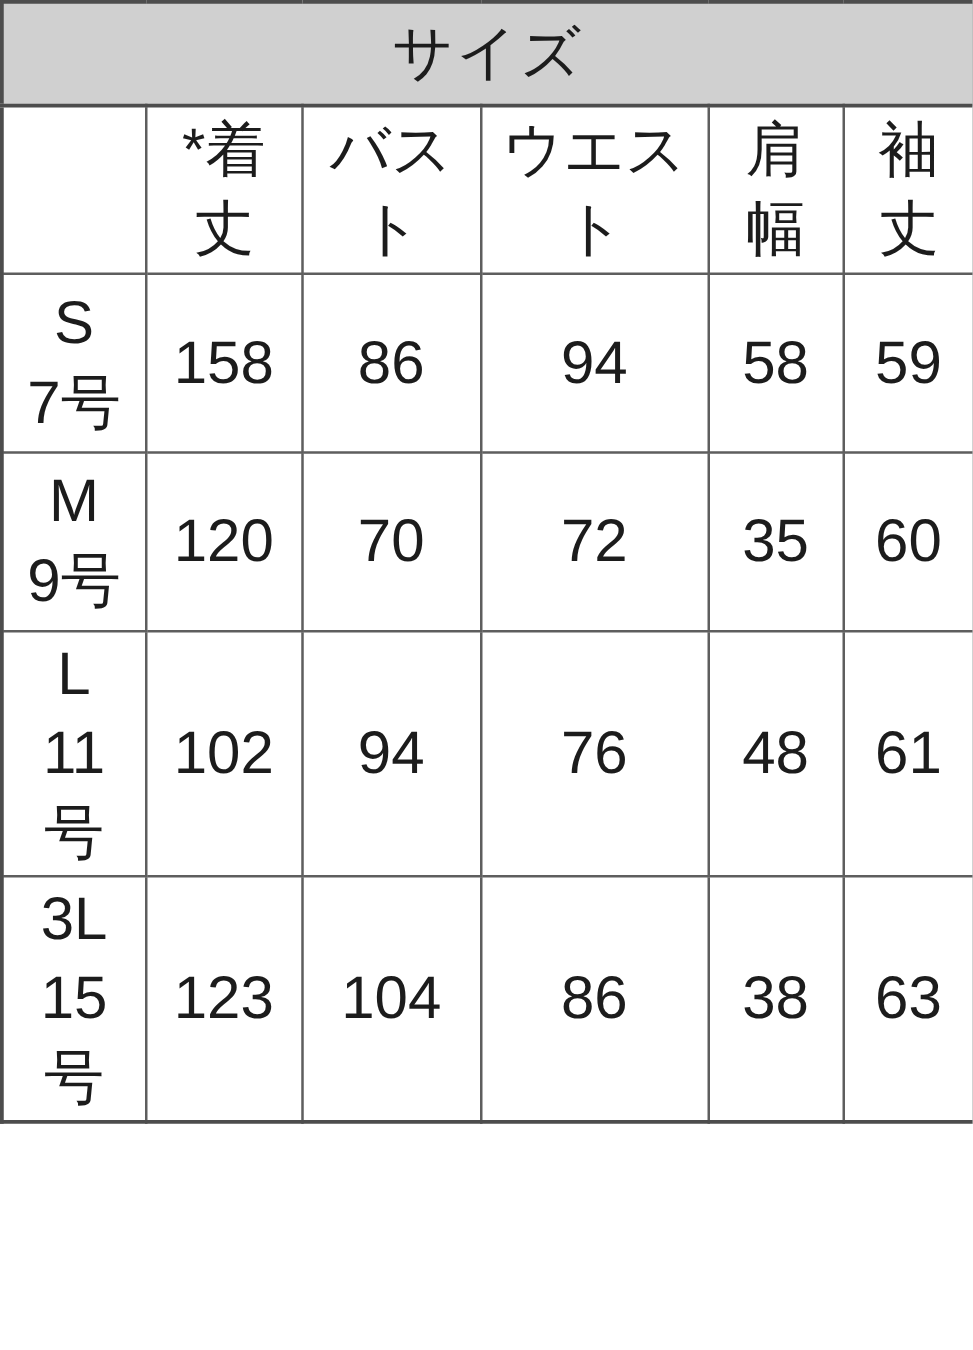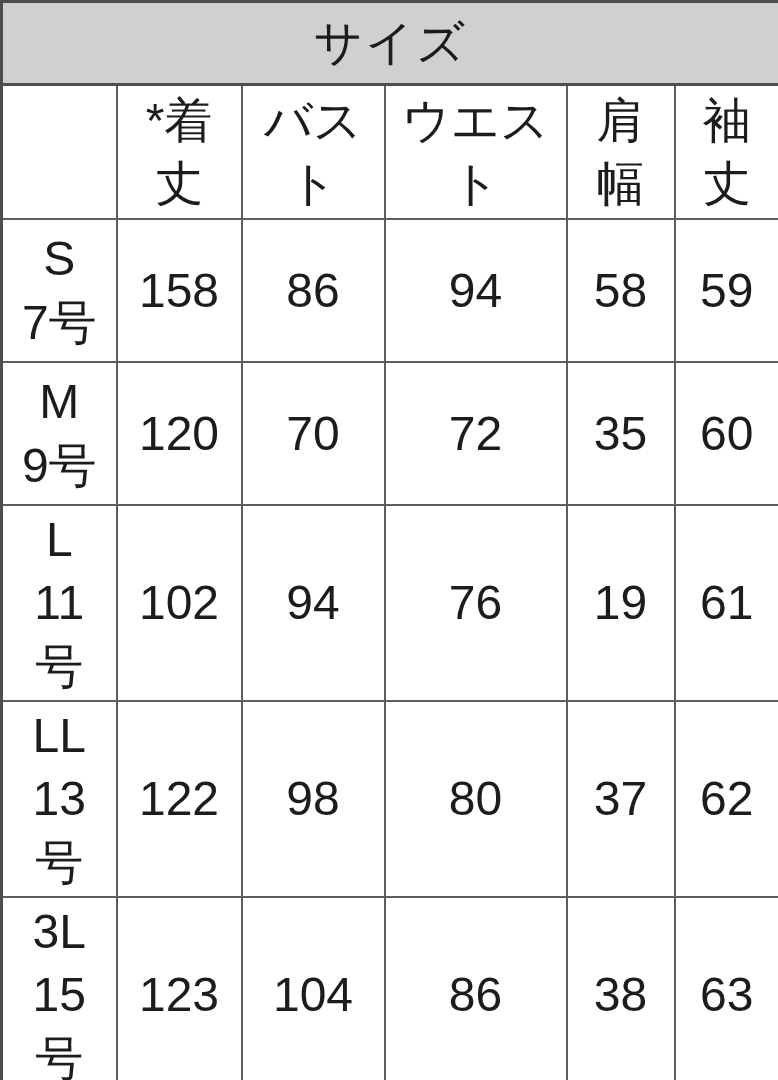--- a/index.html
+++ b/index.html
@@ -98,32 +98,22 @@
       <td>35</td>
       <td>60</td>
     </tr>
     <tr class="row-h3">
       <th>L
 11
 号</th>
       <td>102</td>
       <td>94</td>
       <td>76</td>
-      <td>19</td>
+      <td>48</td>
       <td>61</td>
-    </tr>
-    <tr class="row-h3">
-      <th>LL
-13
-号</th>
-      <td>122</td>
-      <td>98</td>
-      <td>80</td>
-      <td>37</td>
-      <td>62</td>
     </tr>
     <tr class="row-h3">
       <th>3L
 15
 号</th>
       <td>123</td>
       <td>104</td>
       <td>86</td>
       <td>38</td>
       <td>63</td>

